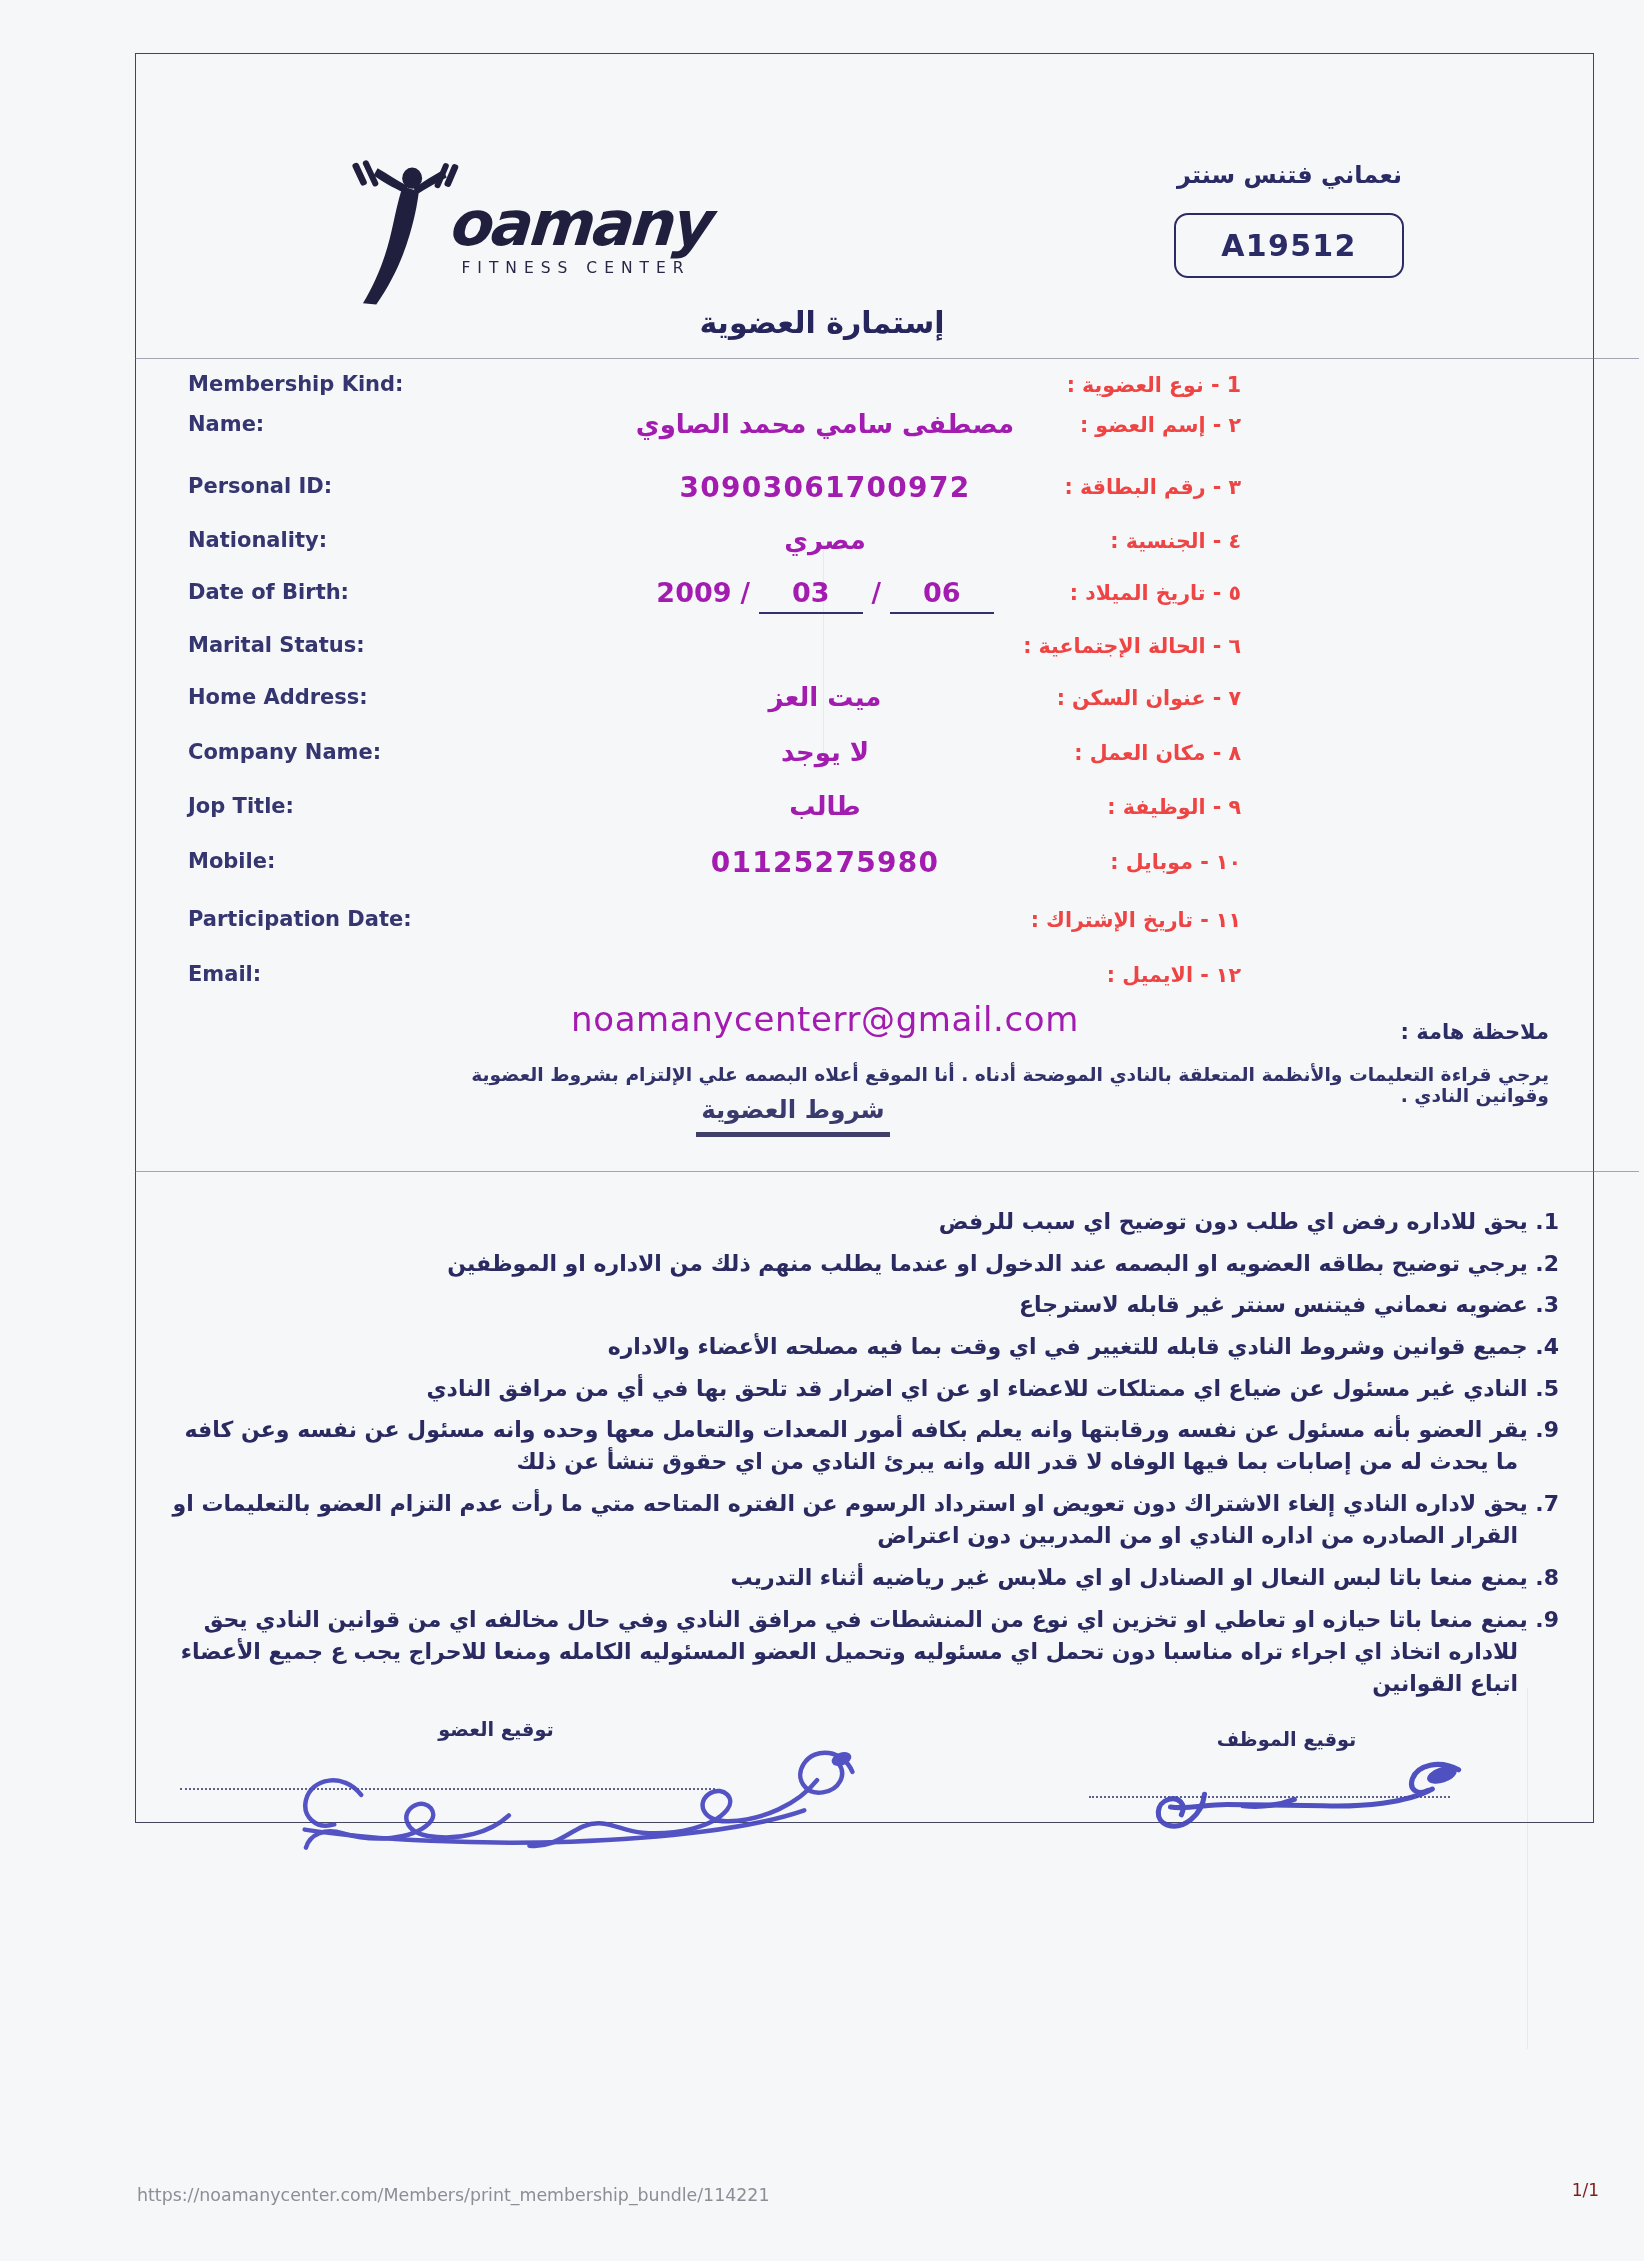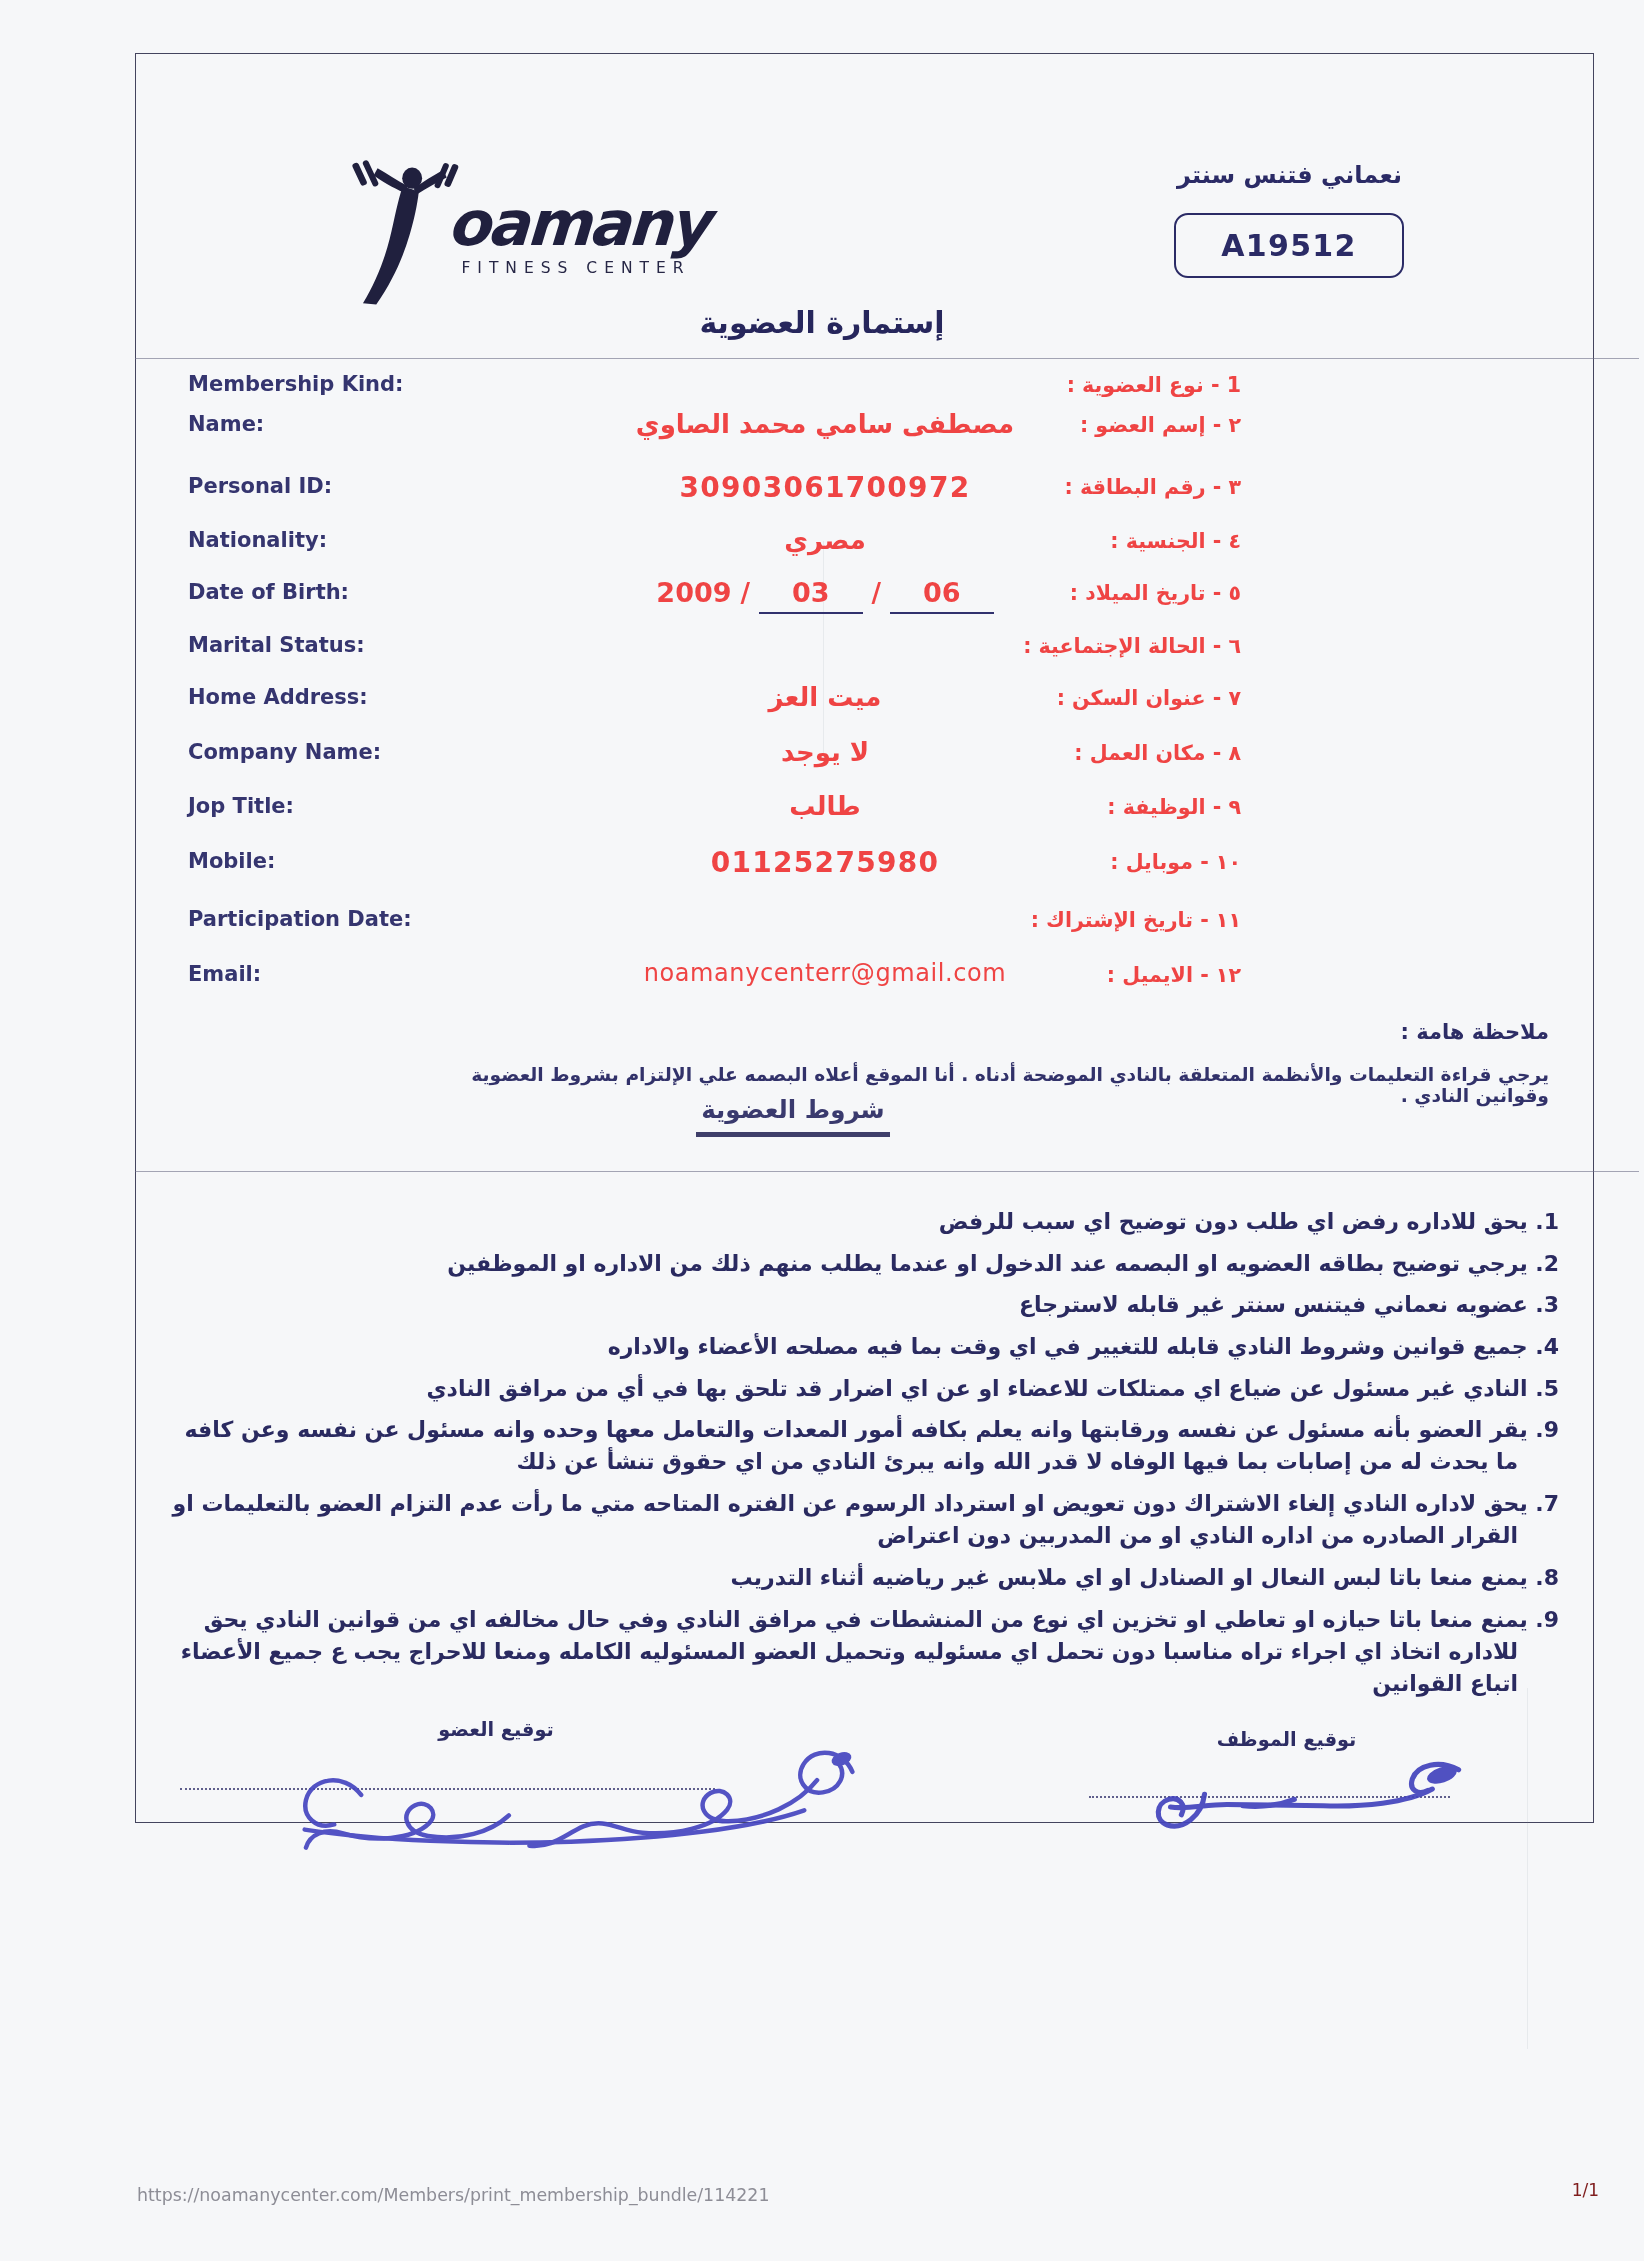--- a/index.html
+++ b/index.html
@@ -33,24 +33,24 @@
   .form-title{position:absolute;left:0;top:305px;width:1644px;text-align:center;
               font-size:30px;font-weight:bold;color:#26265c;direction:rtl;}
   .hr{position:absolute;height:1.3px;background:#6d6d85;opacity:.6;}
   .hr-title{left:135px;top:358px;width:1504px;}
   .hr-terms{left:135px;top:1171px;width:1504px;}
 
   
   .row{position:absolute;left:0;width:1336px;height:41px;}
   .en{position:absolute;left:188px;top:0;font-size:21px;font-weight:bold;color:#35356f;}
   .val{position:absolute;left:387px;top:-2.6px;width:876px;text-align:center;
-       font-size:26px;font-weight:600;color:#ef4444;direction:rtl;}
+       font-size:26px;font-weight:600;color:#a21caf;direction:rtl;}
   .val.ltr{direction:ltr;}
   .num{font-size:28px;letter-spacing:1.3px;font-weight:600;}
-  .email{font-size:24px;font-weight:500;letter-spacing:0.6px;}
+  .email{font-size:34px;font-weight:500;letter-spacing:0.6px;margin-top:40px;}
   .ar{position:absolute;right:95px;top:1.3px;font-size:20.6px;font-weight:bold;
       color:#ef4444;direction:rtl;text-align:center;}
   .dob-part{font-weight:bold;font-size:27px;font-style:normal;}
   .dob-underline{border-bottom:2.6px solid #31316e;padding:0 33px 3.9px;}
   .dob-sep{font-weight:bold;font-size:26px;padding:0 9px;}
 
   
   .note-heading{position:absolute;right:95px;top:1020px;font-size:21px;font-weight:bold;
                 direction:rtl;color:#2d2d66;}
   .note-body{position:absolute;right:95px;top:1064px;width:1108px;text-align:right;

